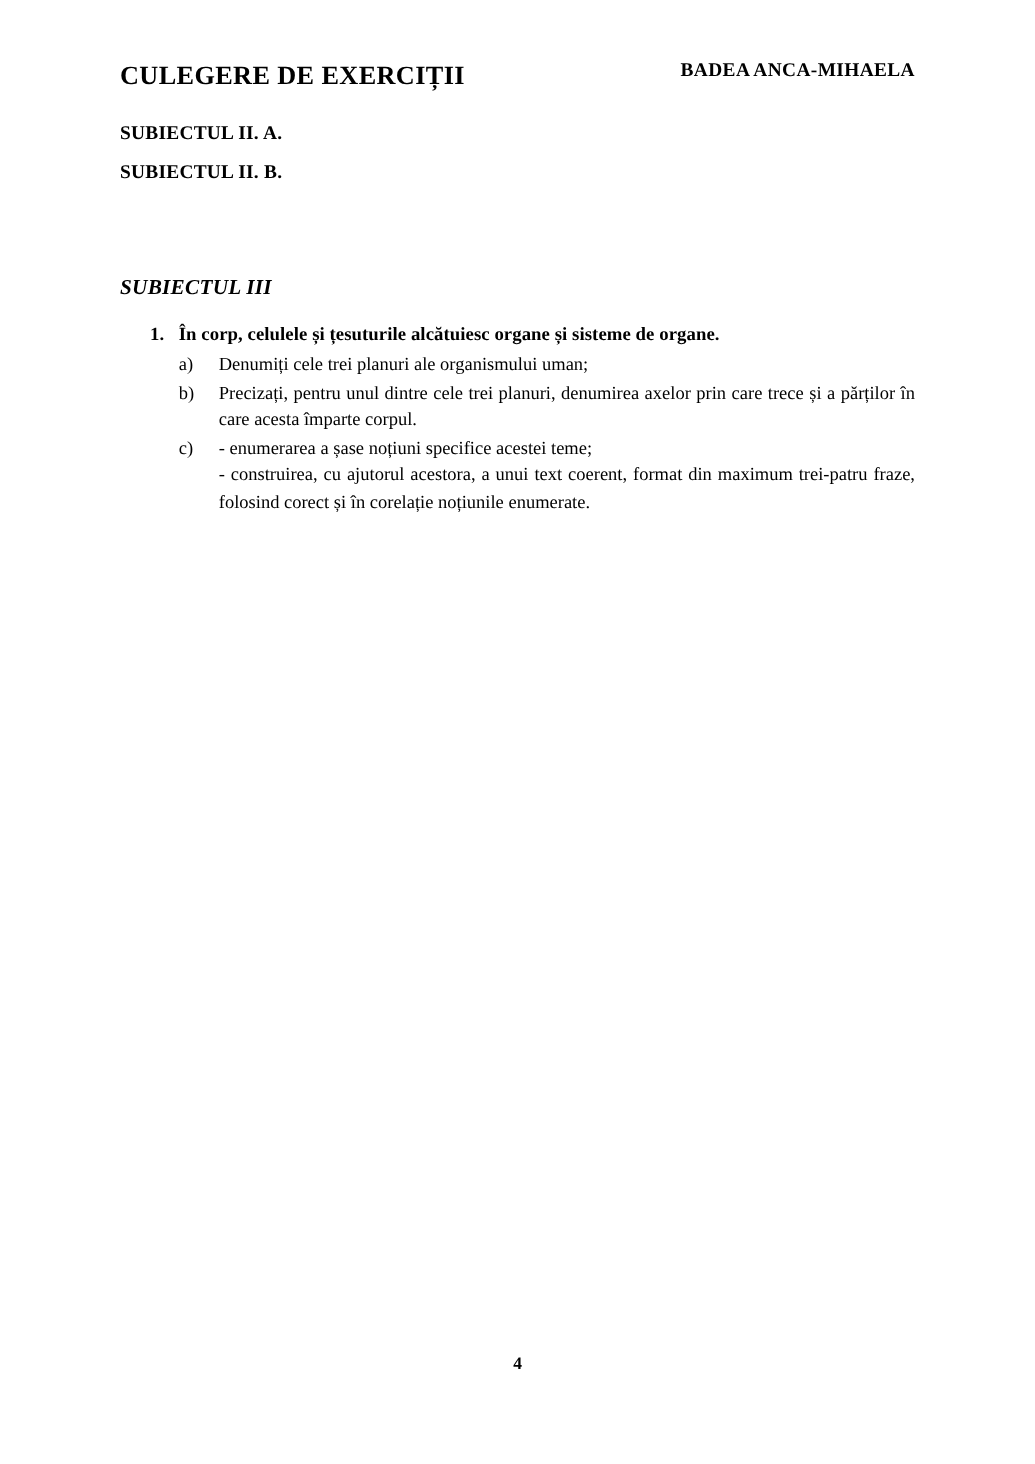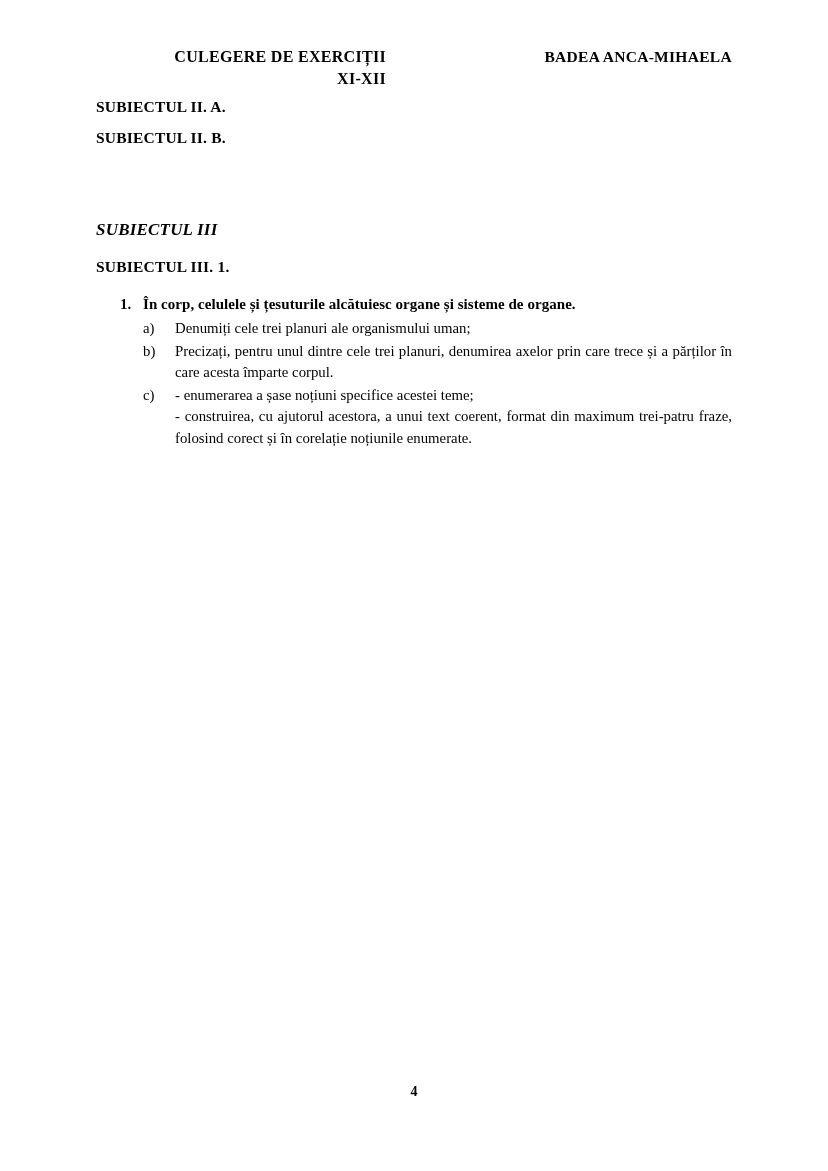--- a/index.html
+++ b/index.html
@@ -26,24 +26,24 @@
     position: absolute;
     left: 96px;
     top: 46px;
     width: 636px;
     display: flex;
     justify-content: space-between;
     align-items: flex-start;
   }
   .header-left {
     font-weight: bold;
-    font-size: 16px;
+    font-size: 21px;
     letter-spacing: 0.3px;
     line-height: 1.35;
-    text-align: right;
+    text-align: left;
     width: 290px;
   }
   .header-right {
     font-weight: bold;
     font-size: 15.5px;
     letter-spacing: 0.3px;
     line-height: 1.35;
     text-align: right;
     padding-top: 1px;
     width: 300px;
@@ -130,33 +130,31 @@
   }
 </style>
 </head>
 <body>
 
 <div class="page">
 
   <div class="header">
     <div class="header-left">
       <div>CULEGERE DE EXERCIȚII</div>
-      <div>XI-XII</div>
     </div>
     <div class="header-right">BADEA ANCA-MIHAELA</div>
   </div>
 
   <div class="content">
 
     <div class="subject-line">SUBIECTUL II. A.</div>
     <div class="subject-line">SUBIECTUL II. B.</div>
 
     <div class="section-title">SUBIECTUL III</div>
 
-    <div class="subject-line tight">SUBIECTUL III. 1.</div>
 
     <ul class="olist">
       <li class="olist-item">
         <span class="olist-marker">1.</span>
         <div class="olist-text">În corp, celulele și țesuturile alcătuiesc organe și sisteme de organe.</div>
 
         <ul class="sublist">
           <li class="sub-item">
             <span class="sub-marker">a)</span>
             <span>Denumiți cele trei planuri ale organismului uman;</span>

